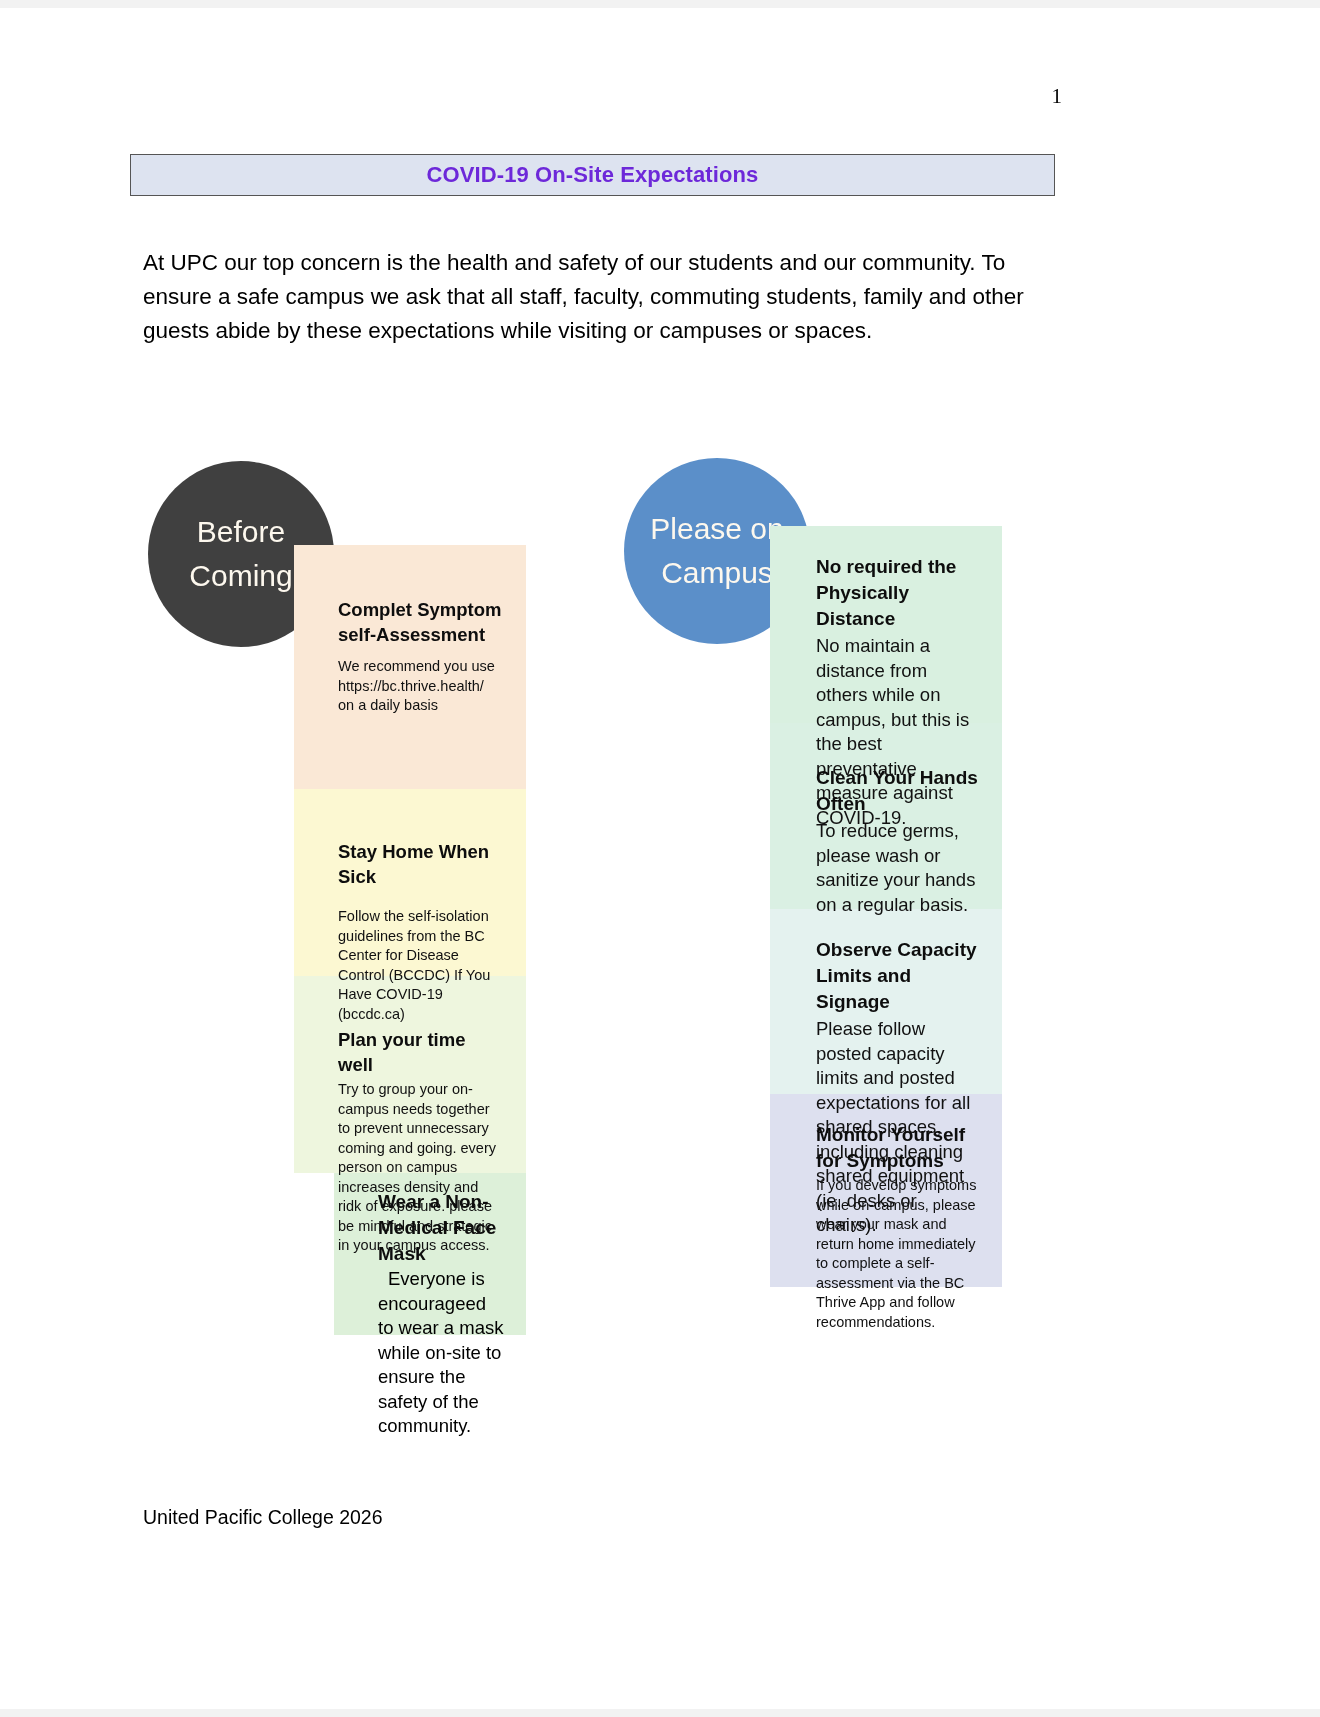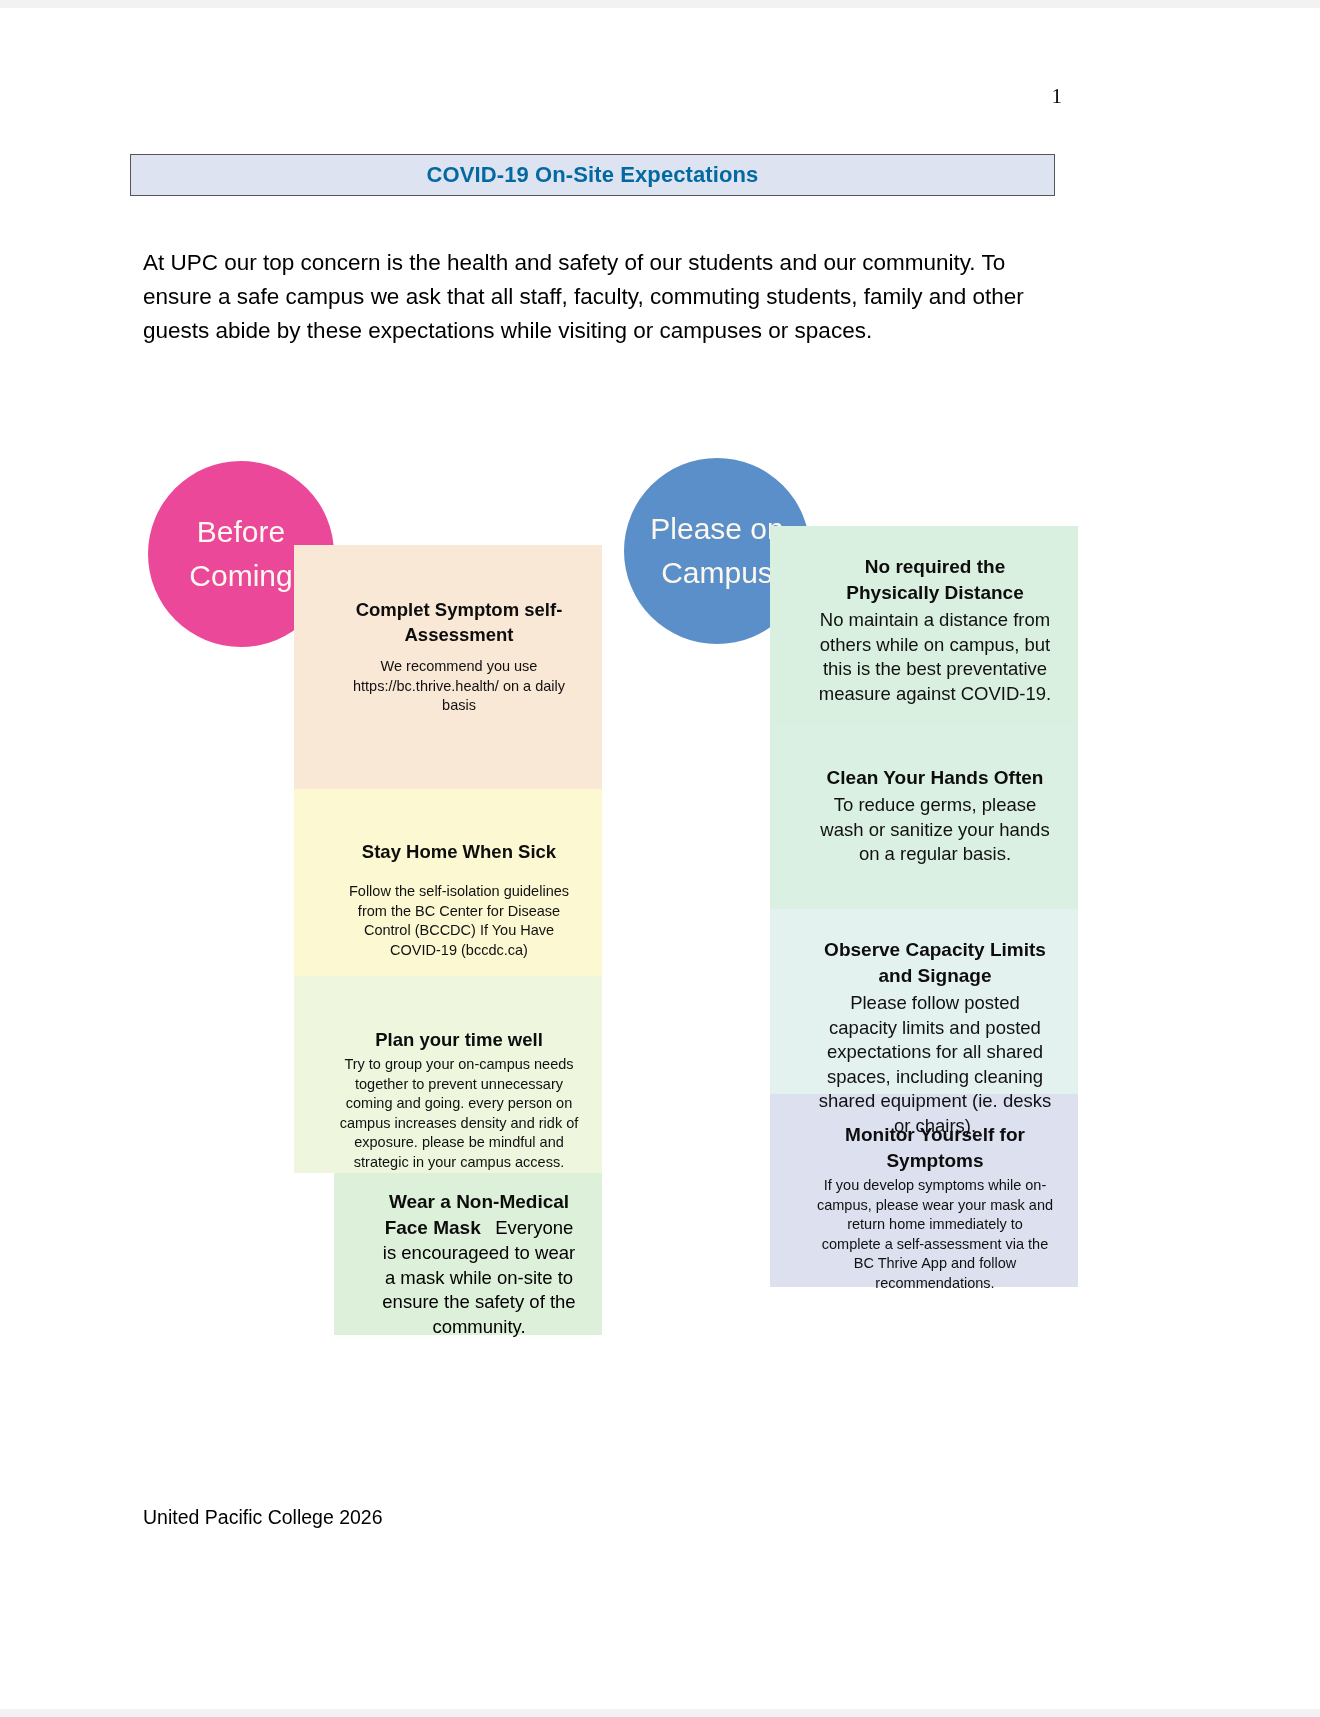--- a/index.html
+++ b/index.html
@@ -35,21 +35,21 @@
     height: 42px;
     background: #dde3f0;
     border: 1px solid #555;
     display: flex;
     align-items: center;
     justify-content: center;
   }
   .title-bar span {
     font-size: 22px;
     font-weight: bold;
-    color: #0369a1;
+    color: #6d28d9;
     letter-spacing: 0.1px;
   }
   .intro {
     position: absolute;
     left: 143px;
     top: 238px;
     width: 918px;
     font-size: 22.5px;
     line-height: 34px;
     color: #000;
@@ -66,35 +66,34 @@
     color: #fdf8ee;
     font-size: 30px;
     line-height: 44px;
     text-align: center;
   }
   .circle.before {
     left: 148px;
     top: 453px;
     width: 186px;
     height: 186px;
-    background: #ec4899;
+    background: #404040;
   }
   .circle.while {
     left: 624px;
     top: 450px;
     width: 186px;
     height: 186px;
     background: #5b8fc9;
   }
 
   
   .col {
     position: absolute;
-    width: 308px;
-    text-align: center;
+    width: 232px;
   }
   .col.left { left: 294px; top: 537px; }
   .col.right { left: 770px; top: 518px; }
 
   .card {
     padding: 18px 22px 16px 44px;
   }
   .card.rpad { padding: 18px 24px 16px 46px; }
 
   .card h3 {

